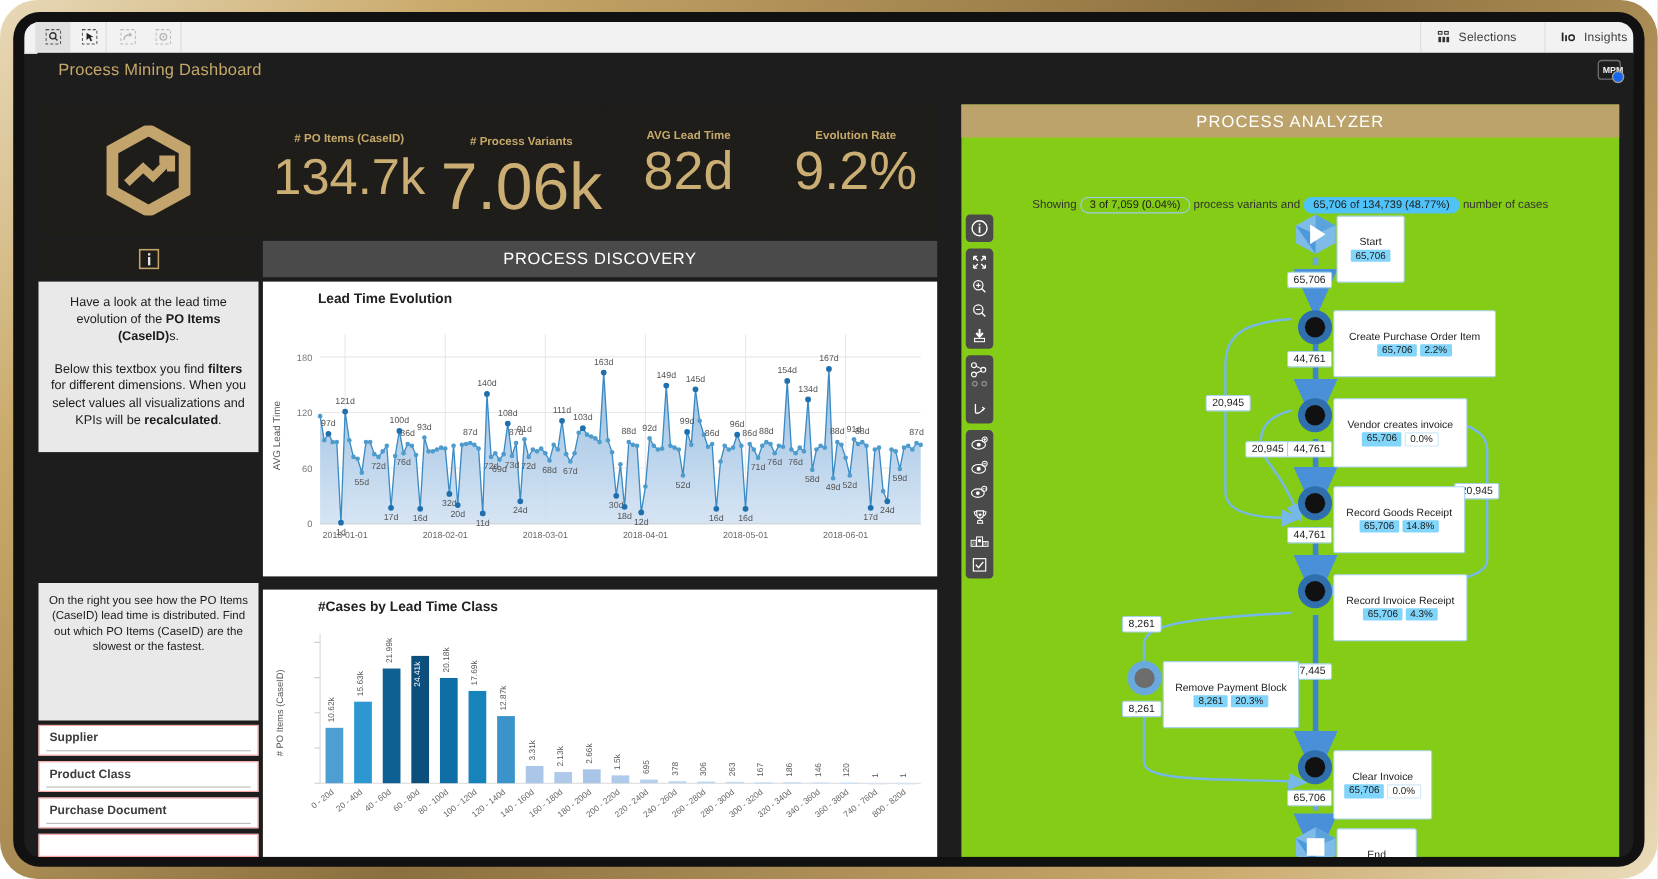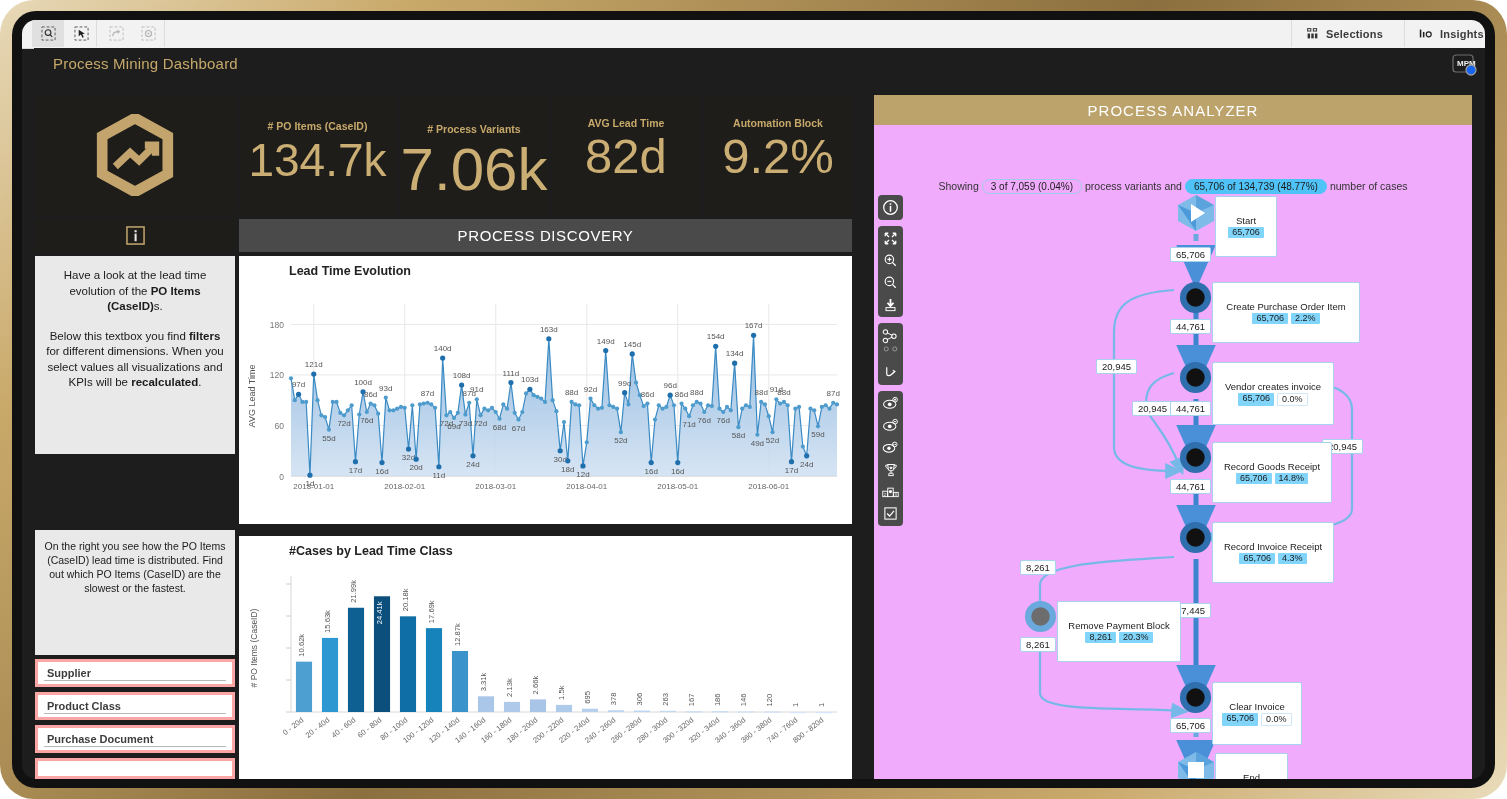--- a/index.html
+++ b/index.html
@@ -10,50 +10,50 @@
     border-radius:34px;padding:0;box-sizing:border-box;}
   .bezel{position:absolute;left:12px;top:11px;width:1483px;height:777px;background:#111;border-radius:24px;}
   .screen{position:absolute;left:22px;top:20px;width:1463px;height:759px;background:#1d1d1d;border-radius:14px;overflow:hidden;}
 
   
   .qbar{position:absolute;left:0;top:0;width:1463px;height:28px;background:#f2f2f2;border-bottom:1px solid #d6d6d6;}
   .qbtn{position:absolute;top:0;width:32px;height:27px;display:flex;align-items:center;justify-content:center;}
   .qbtn.sel{background:#e0e0e0;}
   .qsep{position:absolute;top:0;width:1px;height:27px;background:#dcdcdc;}
   .rt{position:absolute;top:0;height:27px;display:flex;align-items:center;gap:7px;padding:0 14px;box-sizing:border-box;}
-  .rt span{font-size:11px;color:#3b3b3b;font-weight:bold;letter-spacing:.2px;}
+  .rt span{font-size:11px;color:#3b3b3b;font-weight:normal;letter-spacing:.2px;}
 
   
   .titlebar{position:absolute;left:12px;top:28px;width:1463px;height:33px;background:#1d1d1d;}
   .titlebar .t{position:absolute;left:19px;top:7px;font-size:15px;color:#c6a96a;letter-spacing:.2px;}
   .mpm{position:absolute;right:14px;top:5px;width:42px;height:24px;}
 
   
   .tile{position:absolute;background:#1f1d1a;}
   .kpi-cap{position:absolute;left:0;width:100%;text-align:center;font-size:10.5px;color:#c6a96a;font-weight:bold;}
   .kpi-val{position:absolute;left:0;width:100%;text-align:center;color:#cbae73;font-weight:400;}
 
   .bandhdr{position:absolute;background:#4a4a4a;color:#fff;display:flex;align-items:center;justify-content:center;
     font-size:15px;letter-spacing:.6px;}
   .blackhdr{position:absolute;background:#1f1d1a;display:flex;align-items:center;justify-content:center;}
 
   .txtbox{position:absolute;background:#e9e9e9;color:#1b1b1b;font-size:11.5px;line-height:15.5px;text-align:center;
     padding:9px 8px;box-sizing:border-box;}
   .txtbox b{font-weight:bold;}
 
-  .filt{position:absolute;background:#fff;border:3px solid #fca5a5;font-size:11px;font-weight:bold;color:#3d3d3d;
+  .filt{position:absolute;background:#fff;border:1px solid #fca5a5;font-size:11px;font-weight:bold;color:#3d3d3d;
     padding:5px 9px;box-sizing:border-box;}
   .filt .ul{position:absolute;left:6px;right:6px;bottom:3px;height:1px;background:#b9b9b9;}
 
   .panel{position:absolute;background:#fff;}
   .ptitle{position:absolute;font-size:12.5px;font-weight:bold;color:#222;padding-left:38px;}
   svg{display:block;}
 
   
-  .pa{position:absolute;background:#f0abfc;}
+  .pa{position:absolute;background:#84cc16;}
   .pahdr{position:absolute;left:0;top:0;width:100%;height:30px;background:#bca36c;color:#fff;display:flex;
     align-items:center;justify-content:center;font-size:15px;letter-spacing:1px;}
   .showing{position:absolute;top:44px;left:0;width:100%;text-align:center;font-size:10.5px;color:#333;white-space:nowrap;}
   .pill{display:inline-block;border:1px solid #9ecbe8;border-radius:9px;padding:1px 8px;margin:0 3px;
     font-size:10px;color:#1b1b1b;}
   .pill.hl{background:#4fc3f7;border-color:#4fc3f7;margin-top:40px;}
 
   .vtools{position:absolute;left:4px;top:100px;width:25px;}
   .vgrp{background:#4a4a4a;border-radius:4px;margin-bottom:6px;padding:3px 0;display:flex;flex-direction:column;
     align-items:center;gap:3px;}
@@ -160,39 +160,39 @@
   </div>
   <div class="tile" style="left:378px;top:75px;width:148px;height:120px;">
     <div class="kpi-cap" style="top:28px"># Process Variants</div>
     <div class="kpi-val" style="top:40px;font-size:60px;">7.06k</div>
   </div>
   <div class="tile" style="left:530px;top:75px;width:148px;height:120px;">
     <div class="kpi-cap" style="top:22px">AVG Lead Time</div>
     <div class="kpi-val" style="top:33px;font-size:49px;">82d</div>
   </div>
   <div class="tile" style="left:682px;top:75px;width:148px;height:120px;">
-    <div class="kpi-cap" style="top:22px">Automation Block</div>
+    <div class="kpi-cap" style="top:22px">Evolution Rate</div>
     <div class="kpi-val" style="top:33px;font-size:49px;">9.2%</div>
   </div>
 
   <div class="blackhdr" style="left:13px;top:199px;width:200px;height:33px;">
     <span>
       <svg width="19" height="19" viewBox="0 0 20 20">
             <rect x="1" y="1" width="18" height="18" fill="none" stroke="#c2a46c" stroke-width="1.6"></rect>
             <rect x="9" y="4.4" width="2.2" height="2.2" fill="#e8e8e8"></rect>
             <rect x="9" y="8" width="2.2" height="8" fill="#e8e8e8"></rect>
           </svg>
     </span>
   </div>
 
   <div class="bandhdr" style="left:217px;top:199px;width:613px;height:33px;">
     <span>PROCESS DISCOVERY</span>
   </div>
 
-  <div class="txtbox" style="left:13px;top:236px;width:200px;height:198px;">
+  <div class="txtbox" style="left:13px;top:236px;width:200px;height:155px;">
     <div style="padding-top:3px"><span>Have a look at the lead time evolution of the <b>PO Items (CaseID)</b>s.</span></div>
     <div style="margin-top:14px"><span>Below this textbox you find <b>filters</b> for different dimensions. When you select values all visualizations and KPIs will be <b>recalculated</b>.</span></div>
   </div>
 
   <div class="txtbox" style="left:13px;top:510px;width:200px;height:125px;font-size:10.5px;line-height:14px;">
     <span>On the right you see how the PO Items (CaseID) lead time is distributed. Find out which PO Items (CaseID) are the slowest or the fastest.</span>
   </div>
 
   <div class="filt" style="left:13px;top:639px;width:200px;height:28px;">
     <span>Supplier</span><div class="ul"></div>

